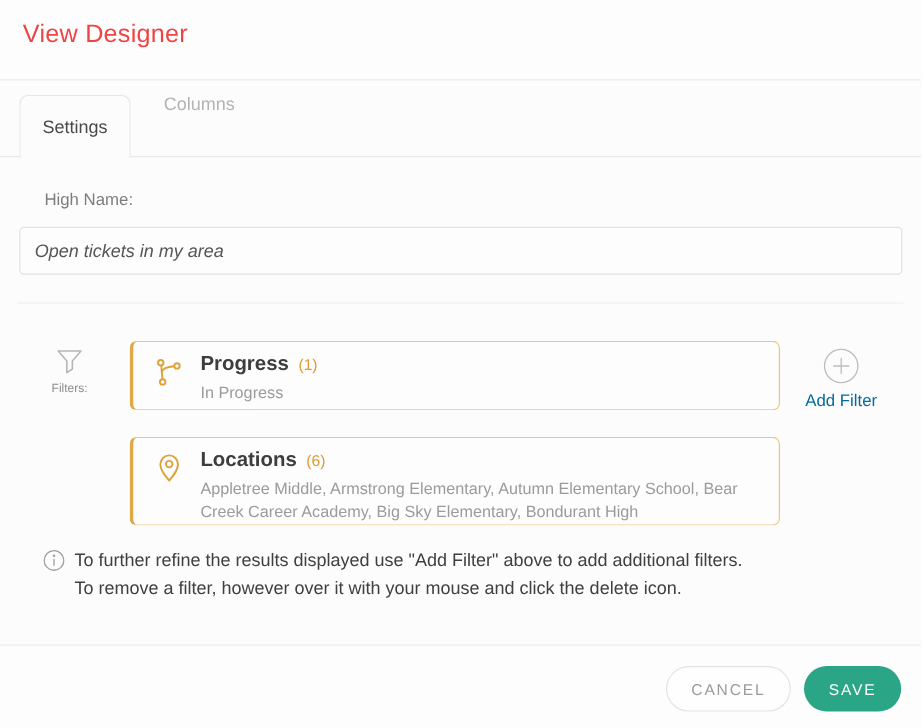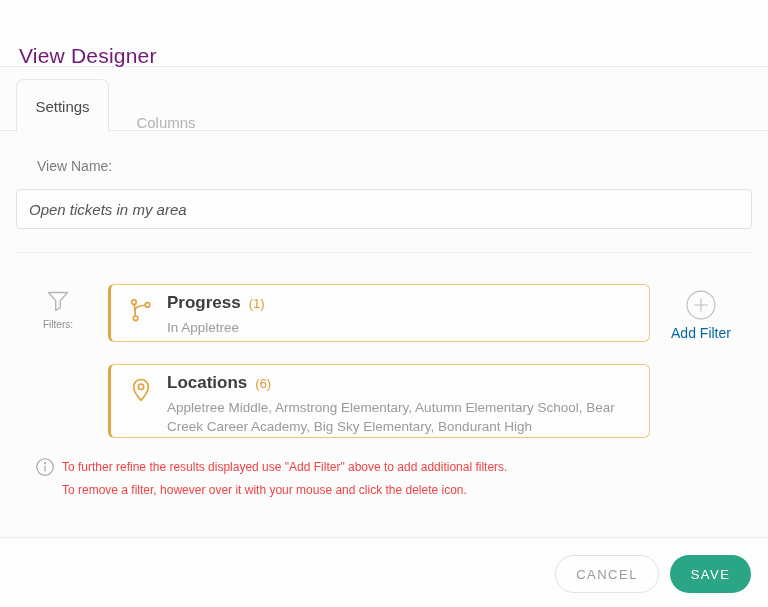--- a/index.html
+++ b/index.html
@@ -5,32 +5,32 @@
   html,body { margin:0; padding:0; }
   .app {
     position:relative; width:768px; height:607px;
     background:#fcfcfc; overflow:hidden;
     font-family:"Liberation Sans", sans-serif;
     -webkit-font-smoothing:antialiased;
   }
   
   .header { position:absolute; top:0; left:0; right:0; height:66px;
     background:#fdfdfd; border-bottom:1px solid #ebebeb; }
-  .title { position:absolute; left:19px; top:17px; font-size:21px; color:#701a75; letter-spacing:.2px;margin-top:27px; }
+  .title { position:absolute; left:19px; top:17px; font-size:21px; color:#ef4444; letter-spacing:.2px; }
 
   
   .tabstrip { position:absolute; top:67px; left:0; right:0; height:64px;
     border-bottom:1px solid #e9e9e9; box-sizing:border-box; }
   .tab-active { position:absolute; left:16px; top:12px; width:93px; height:53px;
     background:#fcfcfc; border:1px solid #e7e7e7; border-bottom:none;
     border-radius:8px 8px 0 0; z-index:2;
     display:flex; align-items:center; justify-content:center;
     font-size:15px; color:#4a4a4a; cursor:pointer; box-sizing:border-box; }
   .tab-inactive { position:absolute; left:112px; top:12px; width:108px; height:52px;
-    display:flex; align-items:flex-end; justify-content:center;
+    display:flex; align-items:flex-start; justify-content:center;
     font-size:15px; color:#b3b3b3; cursor:pointer; }
 
   
   .view-name-label { position:absolute; left:37px; top:158px; font-size:14px; color:#7d7d7d; }
   .view-name-input { position:absolute; left:16px; top:189px; width:736px; height:40px;
     box-sizing:border-box; border:1px solid #e2e2e2; border-radius:4px;
     padding:0 12px; font-size:15px; color:#555; background:#fdfdfd; outline:none;
     font-family:"Liberation Sans", sans-serif;font-style:italic; }
   .divider { position:absolute; left:15px; top:252px; width:738px; height:1px; background:#efefef; }
 
@@ -50,21 +50,21 @@
   .card .csummary { position:absolute; left:56px; top:33px; font-size:13.5px;
     color:#9b9b9b; line-height:19px; max-width:474px; }
 
   
   .add-filter { position:absolute; left:664px; top:290px; width:74px; text-align:center; cursor:pointer; }
   .add-filter .lbl { margin-top:5px; font-size:14px; color:#0369a1; }
 
   
   .note-icon { position:absolute; left:36px; top:458px; }
   .note-text { position:absolute; left:62px; top:456px; width:672px;
-    font-size:12px; line-height:23px; color:#ef4444; }
+    font-size:15px; line-height:23px; color:#404040; }
 
   
   .footer { position:absolute; top:537px; left:0; right:0; height:70px;
     background:#fdfdfd; border-top:1px solid #ececec; }
   .btn { position:absolute; top:17px; height:38px; border-radius:19px;
     display:flex; align-items:center; justify-content:center;
     font-size:13px; letter-spacing:1.5px; cursor:pointer; box-sizing:border-box;
     font-family:"Liberation Sans", sans-serif; }
   .btn-cancel { left:555px; width:104px; background:#fefefe;
     border:1px solid #e3e3e3; color:#9a9a9a; }
@@ -83,21 +83,21 @@
 
   <div class="tabstrip">
     <div class="tab-active">
       <span>Settings</span>
     </div>
     <div class="tab-inactive">
       <span>Columns</span>
     </div>
   </div>
 
-  <div class="view-name-label">View Name:</div>
+  <div class="view-name-label">High Name:</div>
   <input class="view-name-input" type="text" value="Open tickets in my area" style="">
 
   <div class="divider"></div>
 
   <div class="filters-label-wrap">
     <svg width="30" height="30" viewBox="0 0 30 30" style="margin:0 auto;" fill="none" stroke="#b5b5b5" stroke-width="1.3" stroke-linejoin="round" stroke-linecap="round">
       <path d="M5.5 6.5 H24.5 L17.3 14.8 V21.6 L12.7 24.4 V14.8 Z"></path>
     </svg>
     <div class="lbl">Filters:</div>
   </div>
@@ -106,21 +106,21 @@
     <svg class="cicon" width="26" height="26" viewBox="0 0 24 24" fill="none" stroke="#dfa33b" stroke-width="1.5" stroke-linecap="round">
       <circle cx="5.5" cy="4.8" r="2.1"></circle>
       <circle cx="18" cy="7.3" r="2.1"></circle>
       <circle cx="7" cy="19.6" r="2.1"></circle>
       <path d="M5.9 7 L6.8 17.4"></path>
       <path d="M6.3 12.4 C6.6 9.4 10.4 8 15.8 7.6"></path>
     </svg>
     <div class="ctitle">
       <span>Progress</span><span class="ccount">(1)</span>
     </div>
-    <div class="csummary">In Appletree</div>
+    <div class="csummary">In Progress</div>
   </div>
 
   <div class="card card-locations">
     <svg class="cicon" width="26" height="26" viewBox="0 0 24 24" fill="none" stroke="#dfa33b" stroke-width="1.5" stroke-linejoin="round">
       <path d="M12 21.6 C12 21.6 18.8 14.2 18.8 9.1 A6.8 6.8 0 0 0 5.2 9.1 C5.2 14.2 12 21.6 12 21.6 Z"></path>
       <circle cx="12" cy="9" r="2.5"></circle>
     </svg>
     <div class="ctitle">
       <span>Locations</span><span class="ccount">(6)</span>
     </div>

